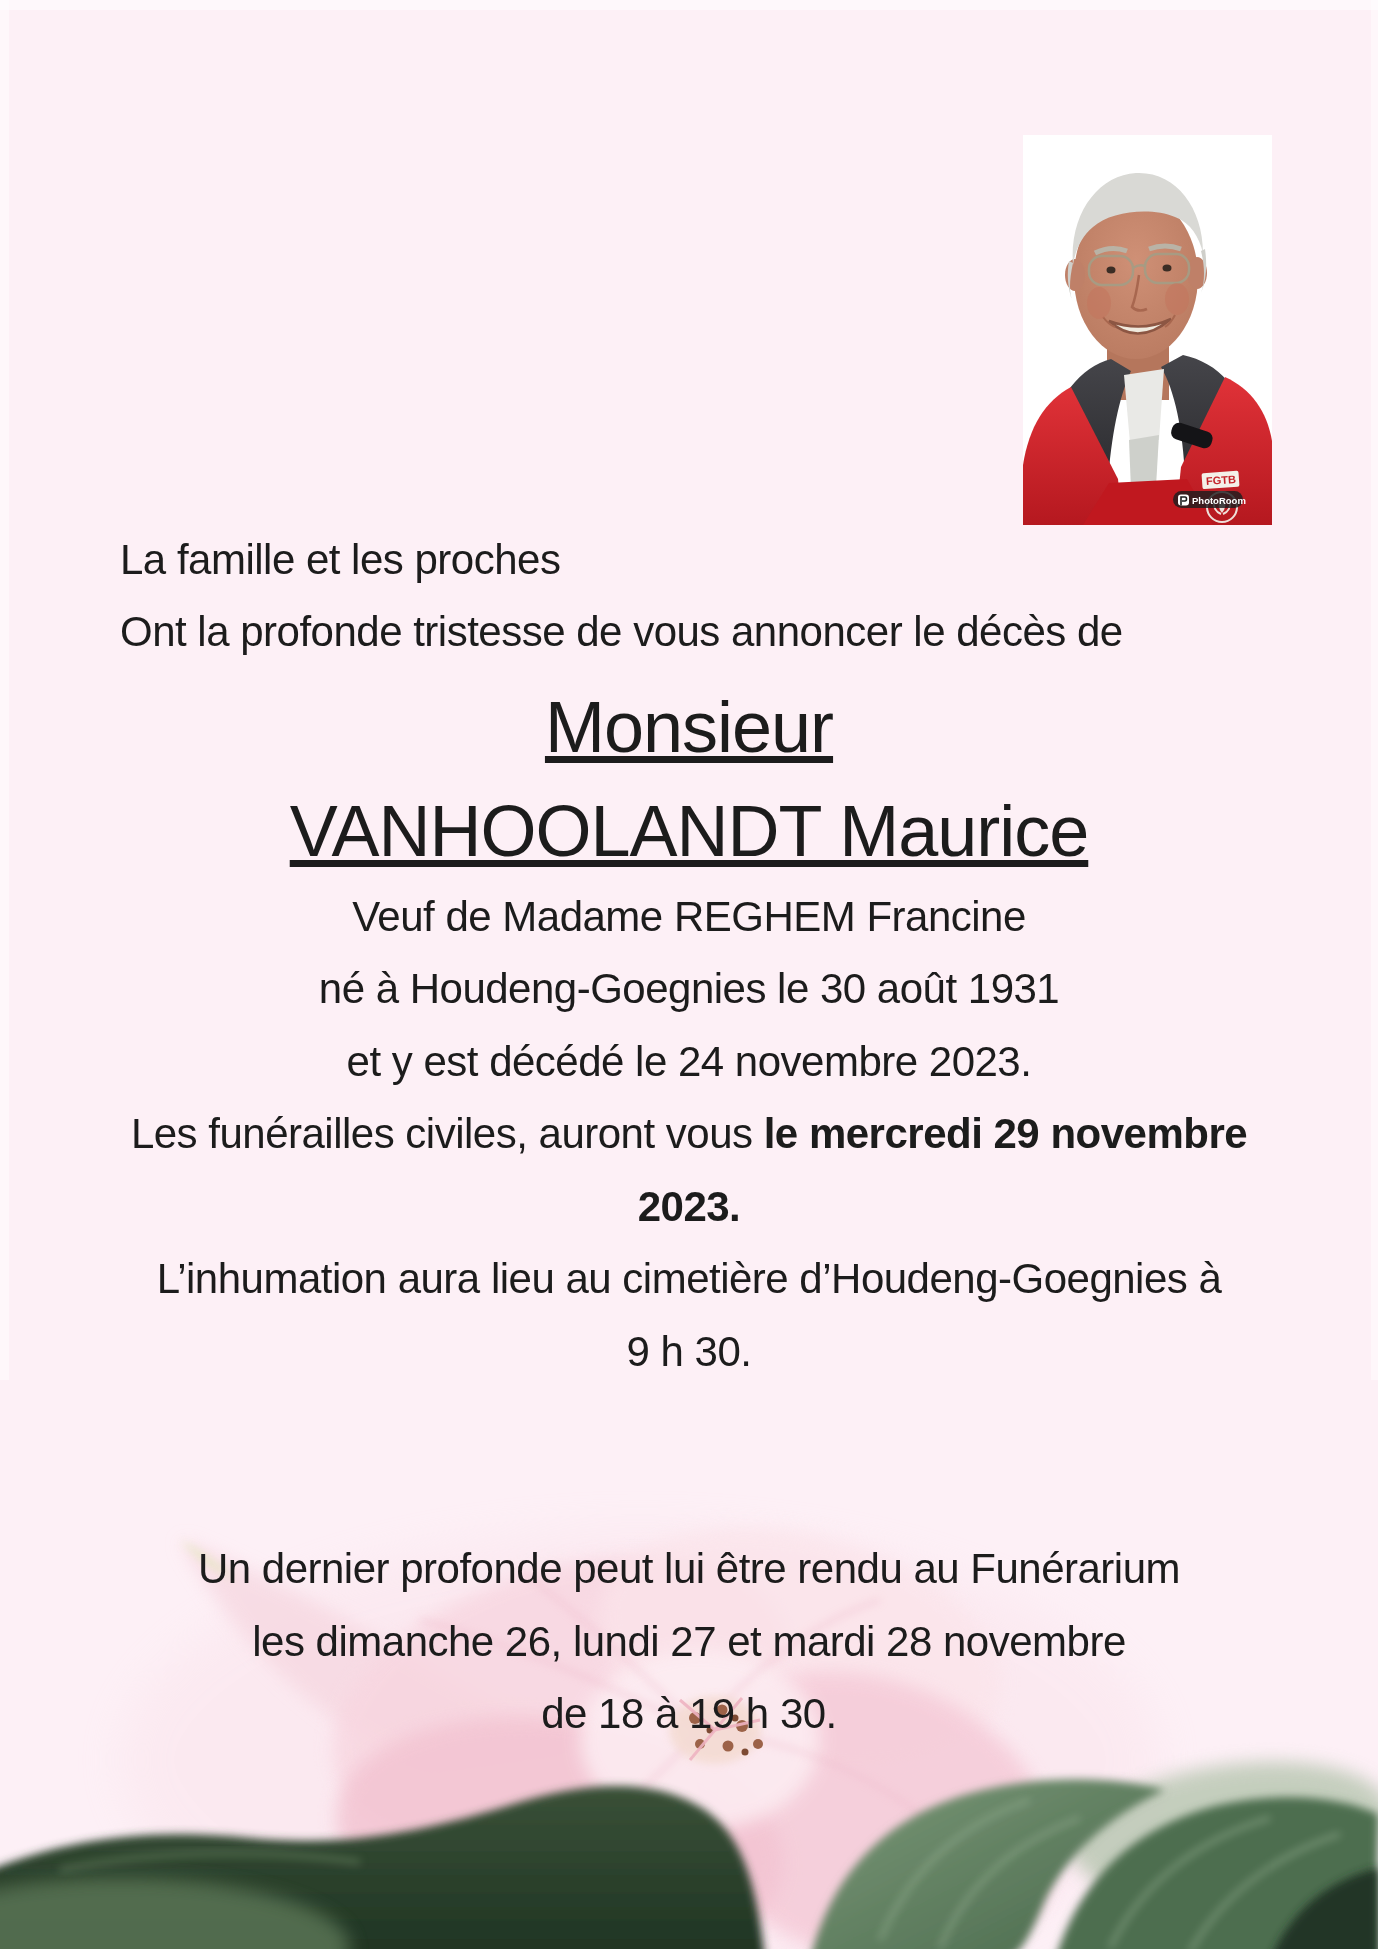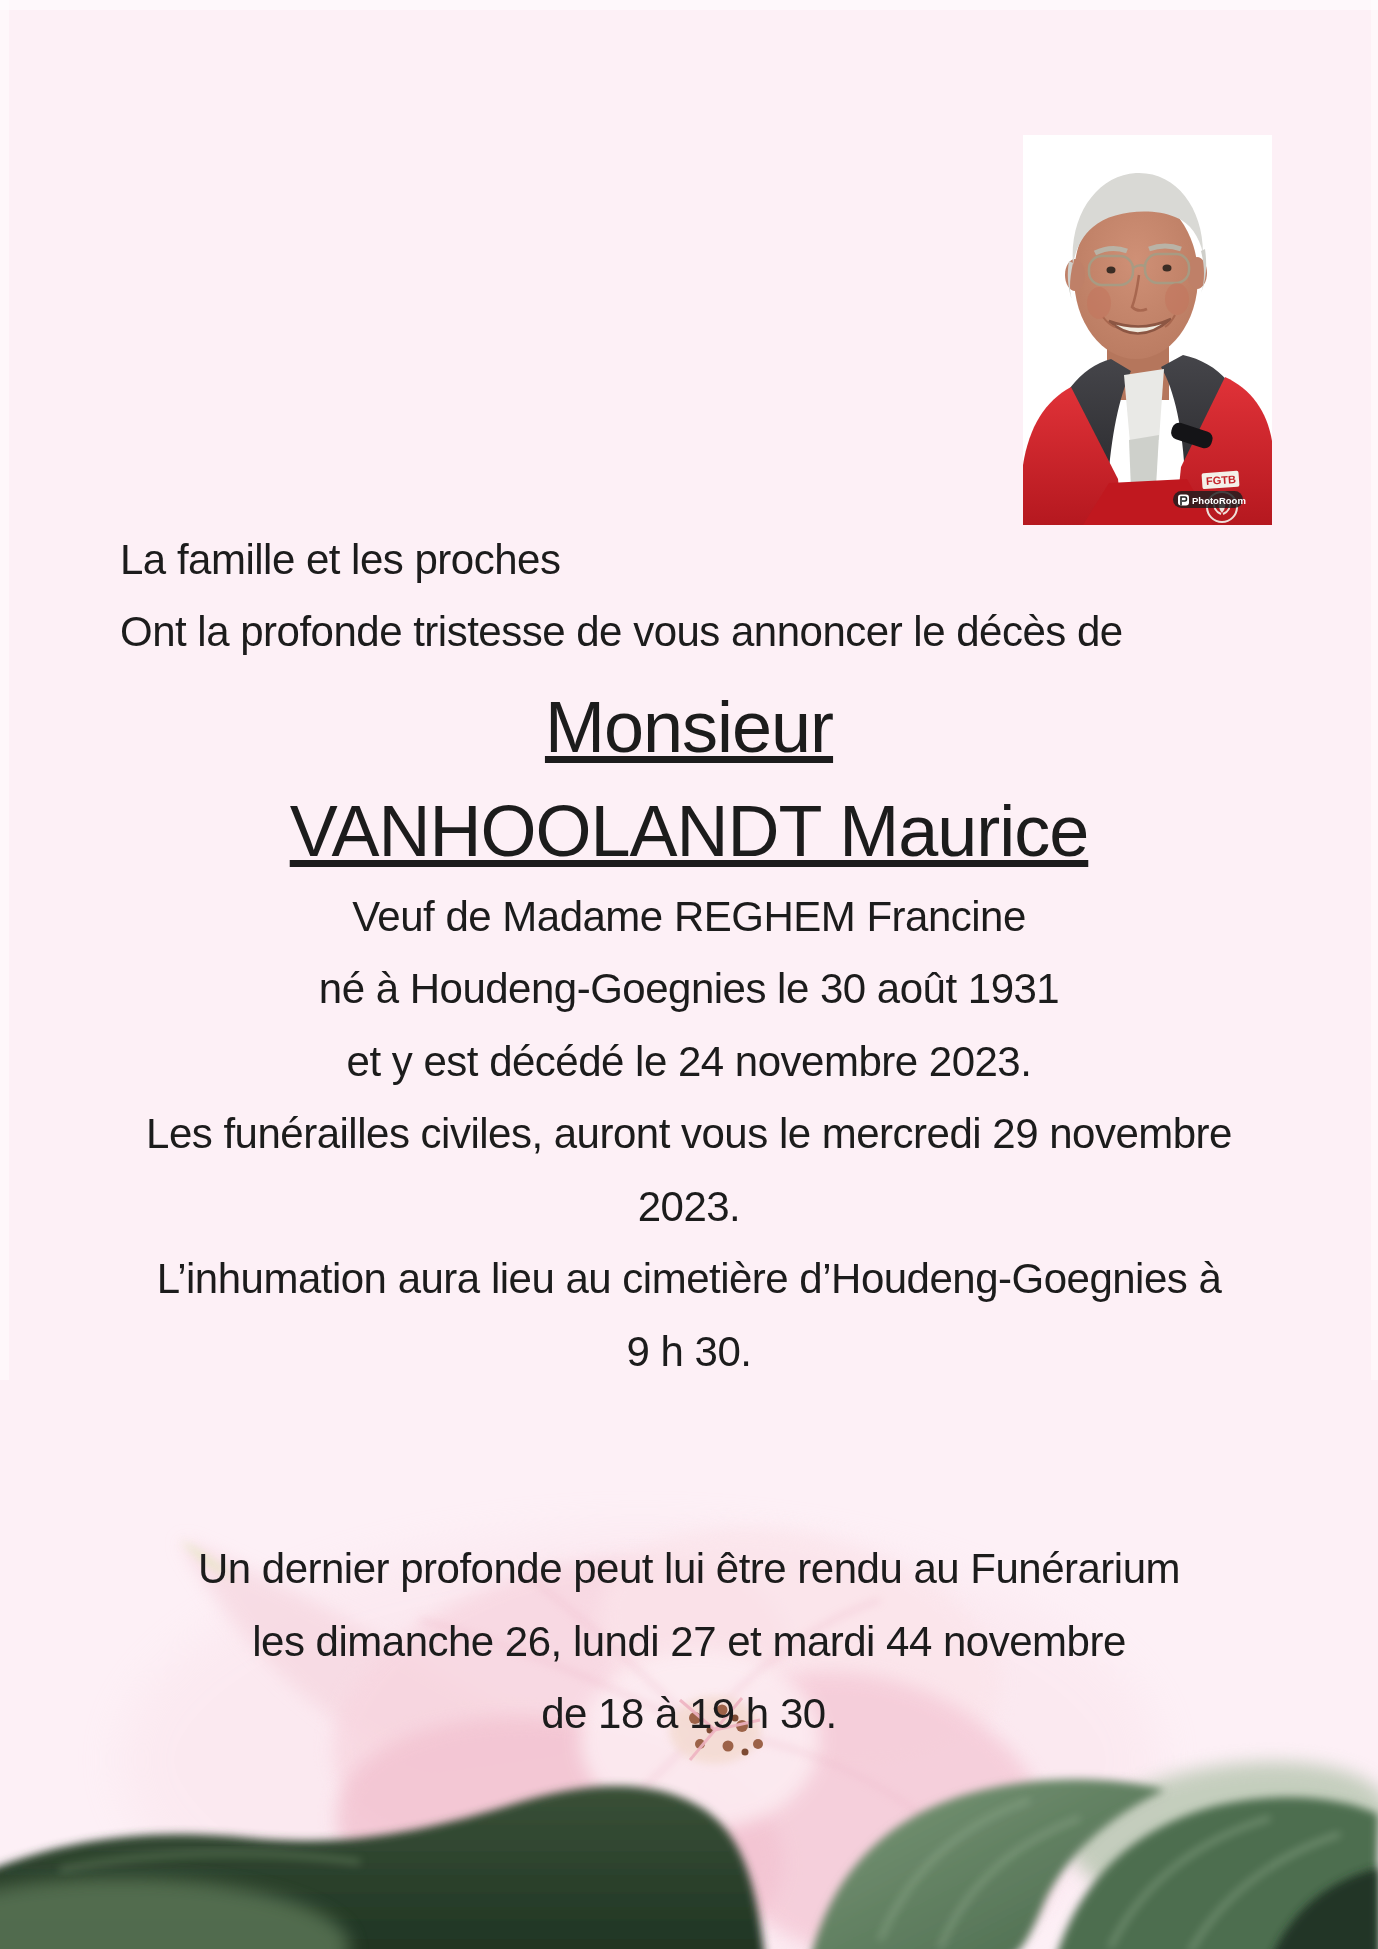--- a/index.html
+++ b/index.html
@@ -25,21 +25,21 @@
     font-size:42px;
     letter-spacing:-0.5px;
     white-space:nowrap;
     z-index:3;
   }
   .line.left{
     left:120px;
     width:auto;
     text-align:center;
   }
-  .line .b{font-weight:400;}
+  .line .b{font-weight:700;}
   .title-line{
     font-size:72px;
     letter-spacing:-1px;
     text-decoration:underline;
   }
 
   .photo{
     position:absolute;
     left:1023px;
     top:135px;
@@ -239,16 +239,16 @@
 
   <div class="line" style="top:1110px"><span>Les funérailles civiles, auront vous </span><span class="b">le mercredi 29 novembre</span></div>
   <div class="line b" style="top:1183px"><span class="b">2023.</span></div>
 
   <div class="line" style="top:1255px">L’inhumation aura lieu au cimetière d’Houdeng-Goegnies à</div>
   <div class="line" style="top:1328px">9 h 30.</div>
 
 
 
   <div class="line" style="top:1545px">Un dernier profonde peut lui être rendu au Funérarium</div>
-  <div class="line" style="top:1618px">les dimanche 26, lundi 27 et mardi 44 novembre</div>
+  <div class="line" style="top:1618px">les dimanche 26, lundi 27 et mardi 28 novembre</div>
   <div class="line" style="top:1690px">de 18 à 19 h 30.</div>
 
 </div>
 
 </body></html>

